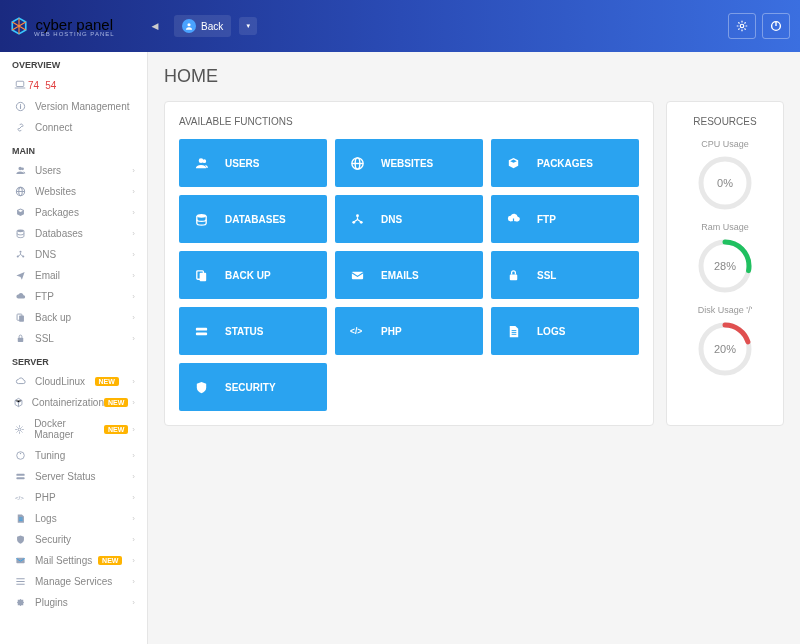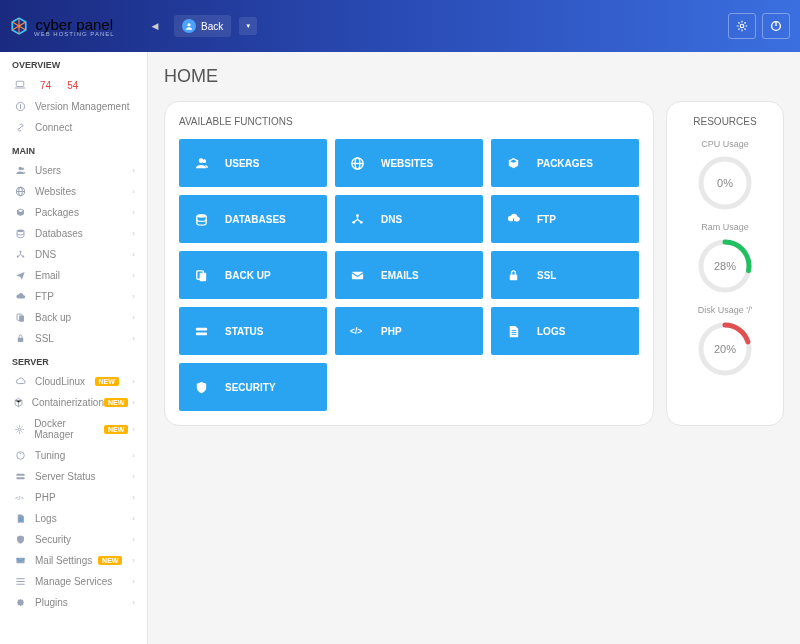--- a/index.html
+++ b/index.html
@@ -26,29 +26,29 @@
 .content { flex: 1; padding: 14px 16px; overflow-y: auto; }
 .content::-webkit-scrollbar { width: 0; }
 
 
 .side-head { padding: 8px 12px 4px; font-size: 9px; font-weight: 700; color: #444; text-transform: uppercase; }
 .side-item { display: flex; align-items: center; padding: 5px 12px; color: #888; font-size: 10px; cursor: pointer; position: relative; }
 .side-ico { width: 16px; margin-right: 7px; display: flex; align-items: center; justify-content: center; color: #9aa4b8; font-size: 10px; }
 .side-chevron { margin-left: auto; color: #ccc; font-size: 8px; }
 .badge-new { background: #ffb400; color: #fff; font-size: 7px; padding: 1px 4px; border-radius: 2px; margin-left: auto; margin-right: 4px; font-weight: 600; }
 .stat-line { padding: 5px 12px; font-size: 10px; display: flex; align-items: center; }
-.stat-red1 { color: #e04040; margin-left: 12px; }
-.stat-red2 { color: #e04040; margin-left: 16px; }
+.stat-red1 { color: #e04040; margin-left: 0; }
+.stat-red2 { color: #e04040; margin-left: 6px; }
 .laptop-ico { color: #9aa4b8; width: 16px; display:flex; align-items:center; justify-content:center;}
 
 
 .page-title { font-size: 18px; color: #555; font-weight: 400; }
 .page-sub { font-size: 10px; color: #999; margin-top: 1px; }
 .cols { display: flex; gap: 12px; margin-top: 14px; }
-.card { background: #fff; border: 1px solid #e5e5e5; border-radius: 15px; padding: 14px; }
+.card { background: #fff; border: 1px solid #e5e5e5; border-radius: 4px; padding: 14px; }
 .card-left { flex: 1; }
 .card-right { width: 118px; }
 .card-title { font-size: 10px; color: #666; margin-bottom: 12px; text-align: left; }
 .card-right .card-title { text-align: center; }
 
 .tiles { display: grid; grid-template-columns: repeat(3, 1fr); gap: 8px; }
 .tile { background: #2aa3f0; color: #fff; height: 48px; border-radius: 2px; display: flex; align-items: center; padding: 0 12px; cursor: pointer; font-size: 10px; font-weight: 600; }
 .tile-ico { width: 20px; margin-right: 14px; display: flex; align-items: center; justify-content: center; }
 
 

